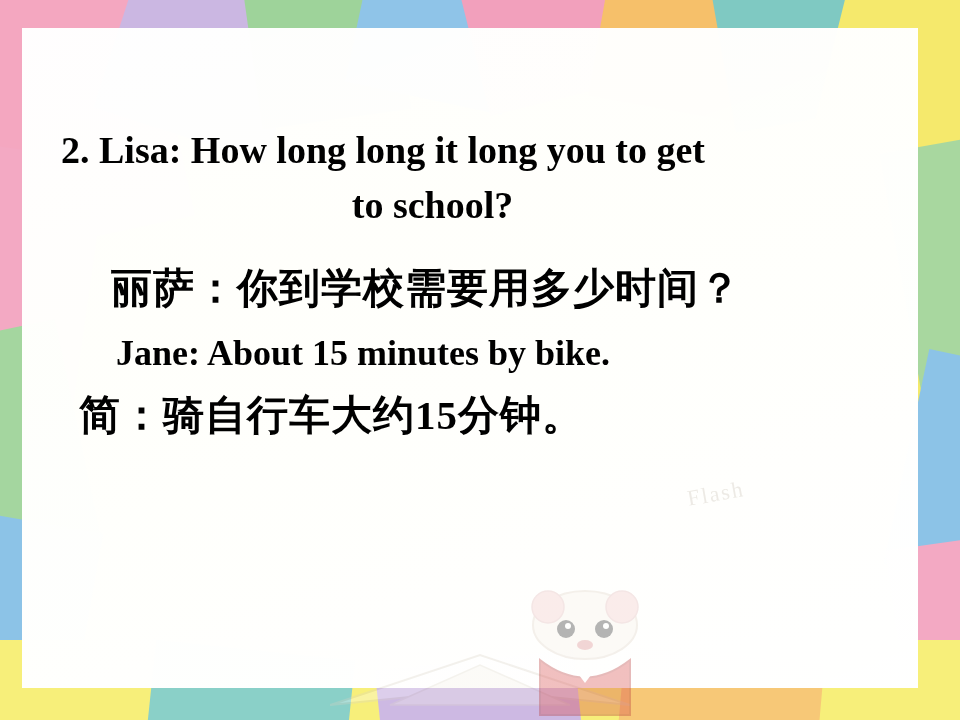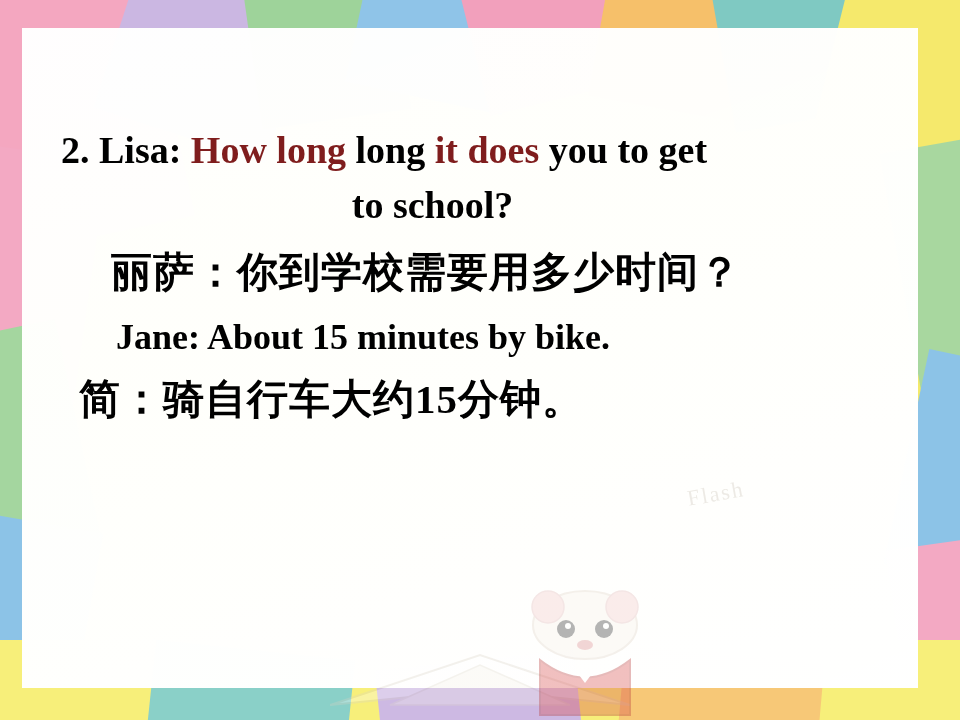--- a/index.html
+++ b/index.html
@@ -191,37 +191,37 @@
     margin-left: 6px;
   }
   .line-en1b {
     font-size: 38px;
     text-align: center;
     margin-top: 14px;
     margin-left: -100px;
   }
   .line-cn1 {
     font-size: 41px;
-    margin-top: 24px;
+    margin-top: 40px;
     margin-left: 56px;
     letter-spacing: 1px;
   }
   .line-en2 {
     font-size: 36px;
     margin-top: 24px;
     margin-left: 61px;
   }
   .line-cn2 {
     font-size: 41px;
     margin-top: 20px;
     margin-left: 24px;
     letter-spacing: 1px;
   }
 
-  .red { color: #7f1d1d; }
+  .red { color: #000000; }
 </style>
 </head>
 <body>
 
 <div id="slide">
 
   <div class="bg-layer">
     <div class="blob b-yellow-top"></div>
     <div class="blob b-pink-left"></div>
     <div class="blob b-lav"></div>
@@ -260,21 +260,21 @@
     <circle cx="136" cy="41" r="3" fill="#ffffff"></circle>
     <ellipse cx="115" cy="60" rx="8" ry="5" fill="#d98a8a"></ellipse>
     <path d="M70 75 Q115 110 160 75 L160 130 L70 130 Z" fill="#d94c4c" stroke="#b93c3c" stroke-width="2"></path>
     <path d="M100 78 L115 98 L130 78" fill="#ffffff"></path>
   </svg>
 
   <div class="watermark">Flash</div>
 
   <div class="content">
 
-    <div class="line line-en1"><span>2.</span><span> </span><span>Lisa:</span><span> </span><span class="red">How long</span><span> long </span><span class="red">it does</span><span> you to get</span></div>
+    <div class="line line-en1"><span>2.</span><span> </span><span>Lisa:</span><span> </span><span class="red">How long</span><span> long </span><span class="red">it long</span><span> you to get</span></div>
 
     <div class="line line-en1b">to school?</div>
 
     <div class="line line-cn1">丽萨：你到学校需要用多少时间？</div>
 
     <div class="line line-en2">Jane: About 15 minutes by bike.</div>
 
     <div class="line line-cn2">简：骑自行车大约15分钟。</div>
 
   </div>

